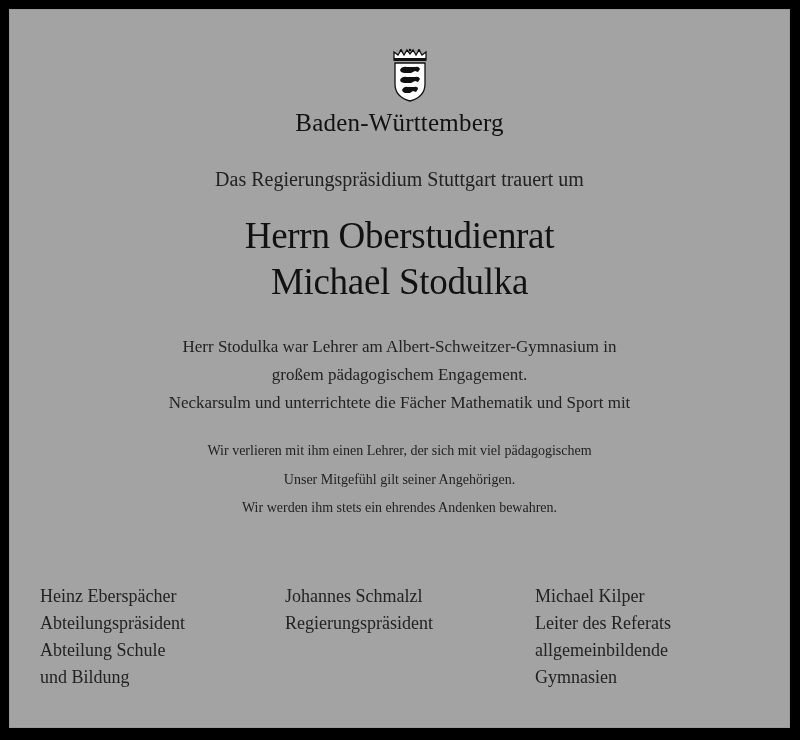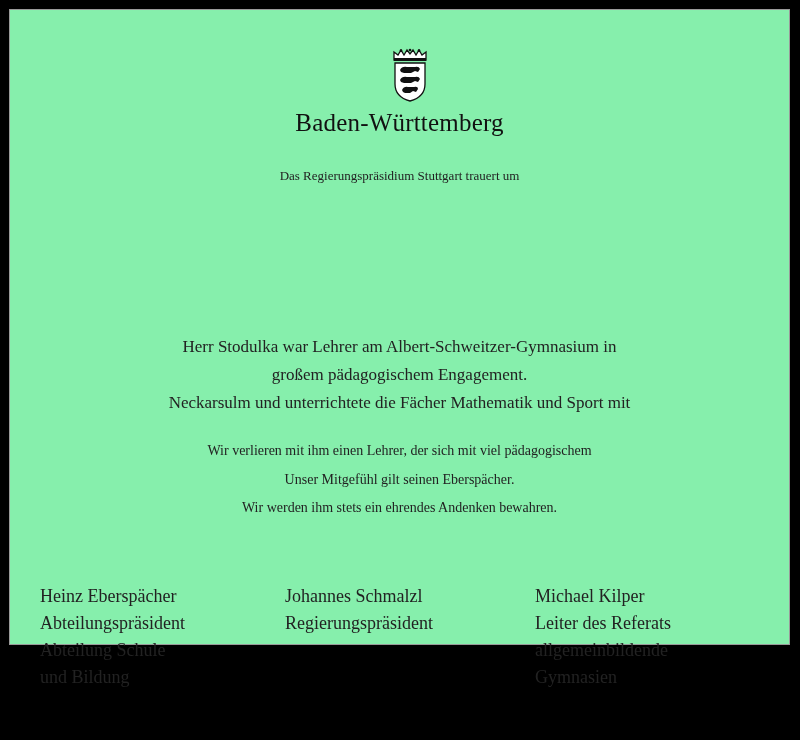--- a/index.html
+++ b/index.html
@@ -2,27 +2,27 @@
 <html><head>
 <meta charset="utf-8">
 <style>
   html, body { margin: 0; padding: 0; }
   body {
     width: 800px; height: 740px; background: #000; position: relative;
     font-family: "Liberation Serif", "DejaVu Serif", serif; color: #111;
     overflow: hidden;
   }
   .frame {
-    position: absolute; left: 9px; top: 9px; width: 781px; height: 636px;
-    background: #86efac; border: 1px solid #9a9a9a; box-sizing: border-box;
+    position: absolute; left: 9px; top: 9px; width: 781px; height: 719px;
+    background: #a3a3a3; border: 1px solid #9a9a9a; box-sizing: border-box;
   }
   .center { position: absolute; left: 0; right: 0; text-align: center; }
   .crest { position: absolute; left: 381px; top: 38px; width: 38px; height: 54px; }
   .state { top: 99px; font-size: 25px; letter-spacing: 0.2px; color: #111; }
-  .intro { top: 158px; font-size: 13px; color: #222; }
+  .intro { top: 158px; font-size: 20px; color: #222; }
   .title { top: 203px; font-size: 37px; line-height: 46px; color: #111; letter-spacing: -0.3px; }
   .para1 { top: 323px; font-size: 17px; line-height: 28px; color: #222; }
   .para2 { top: 427px; font-size: 14px; line-height: 28.5px; color: #222; }
   .sig { position: absolute; top: 573px; text-align: left; font-size: 18px; line-height: 27px; color: #222; }
   .sig1 { left: 30px; width: 250px; }
   .sig2 { left: 275px; width: 250px; }
   .sig3 { left: 525px; width: 255px; }
   .line { display: block; }
 </style>
 </head>
@@ -42,30 +42,34 @@
 
     <path d="M9 22 Q11 18 16 19 L24 19 Q28 18 29 21 L27 24 L24 23 L20 25 L13 25 L10 24 Z" fill="#111"></path>
     <path d="M9 32 Q11 28 16 29 L24 29 Q28 28 29 31 L27 34 L24 33 L20 35 L13 35 L10 34 Z" fill="#111"></path>
     <path d="M11 42 Q13 38 17 39 L23 39 Q27 38 27 41 L25 44 L22 43 L19 45 L14 45 L12 44 Z" fill="#111"></path>
   </svg>
 
   <div class="center state">Baden-Württemberg</div>
 
   <div class="center intro">Das Regierungspräsidium Stuttgart trauert um</div>
 
+  <div class="center title">
+    <span class="line">Herrn Oberstudienrat</span>
+    <span class="line">Michael Stodulka</span>
+  </div>
 
   <div class="center para1">
     <span class="line">Herr Stodulka war Lehrer am Albert-Schweitzer-Gymnasium in</span>
     <span class="line">großem pädagogischem Engagement.</span>
     <span class="line">Neckarsulm und unterrichtete die Fächer Mathematik und Sport mit</span>
   </div>
 
   <div class="center para2">
     <span class="line">Wir verlieren mit ihm einen Lehrer, der sich mit viel pädagogischem</span>
-    <span class="line">Unser Mitgefühl gilt seinen Eberspächer.</span>
+    <span class="line">Unser Mitgefühl gilt seiner Angehörigen.</span>
     <span class="line">Wir werden ihm stets ein ehrendes Andenken bewahren.</span>
   </div>
 
   <div class="sig sig1">
     <span class="line">Heinz Eberspächer</span>
     <span class="line">Abteilungspräsident</span>
     <span class="line">Abteilung Schule</span>
     <span class="line">und Bildung</span>
   </div>
 

